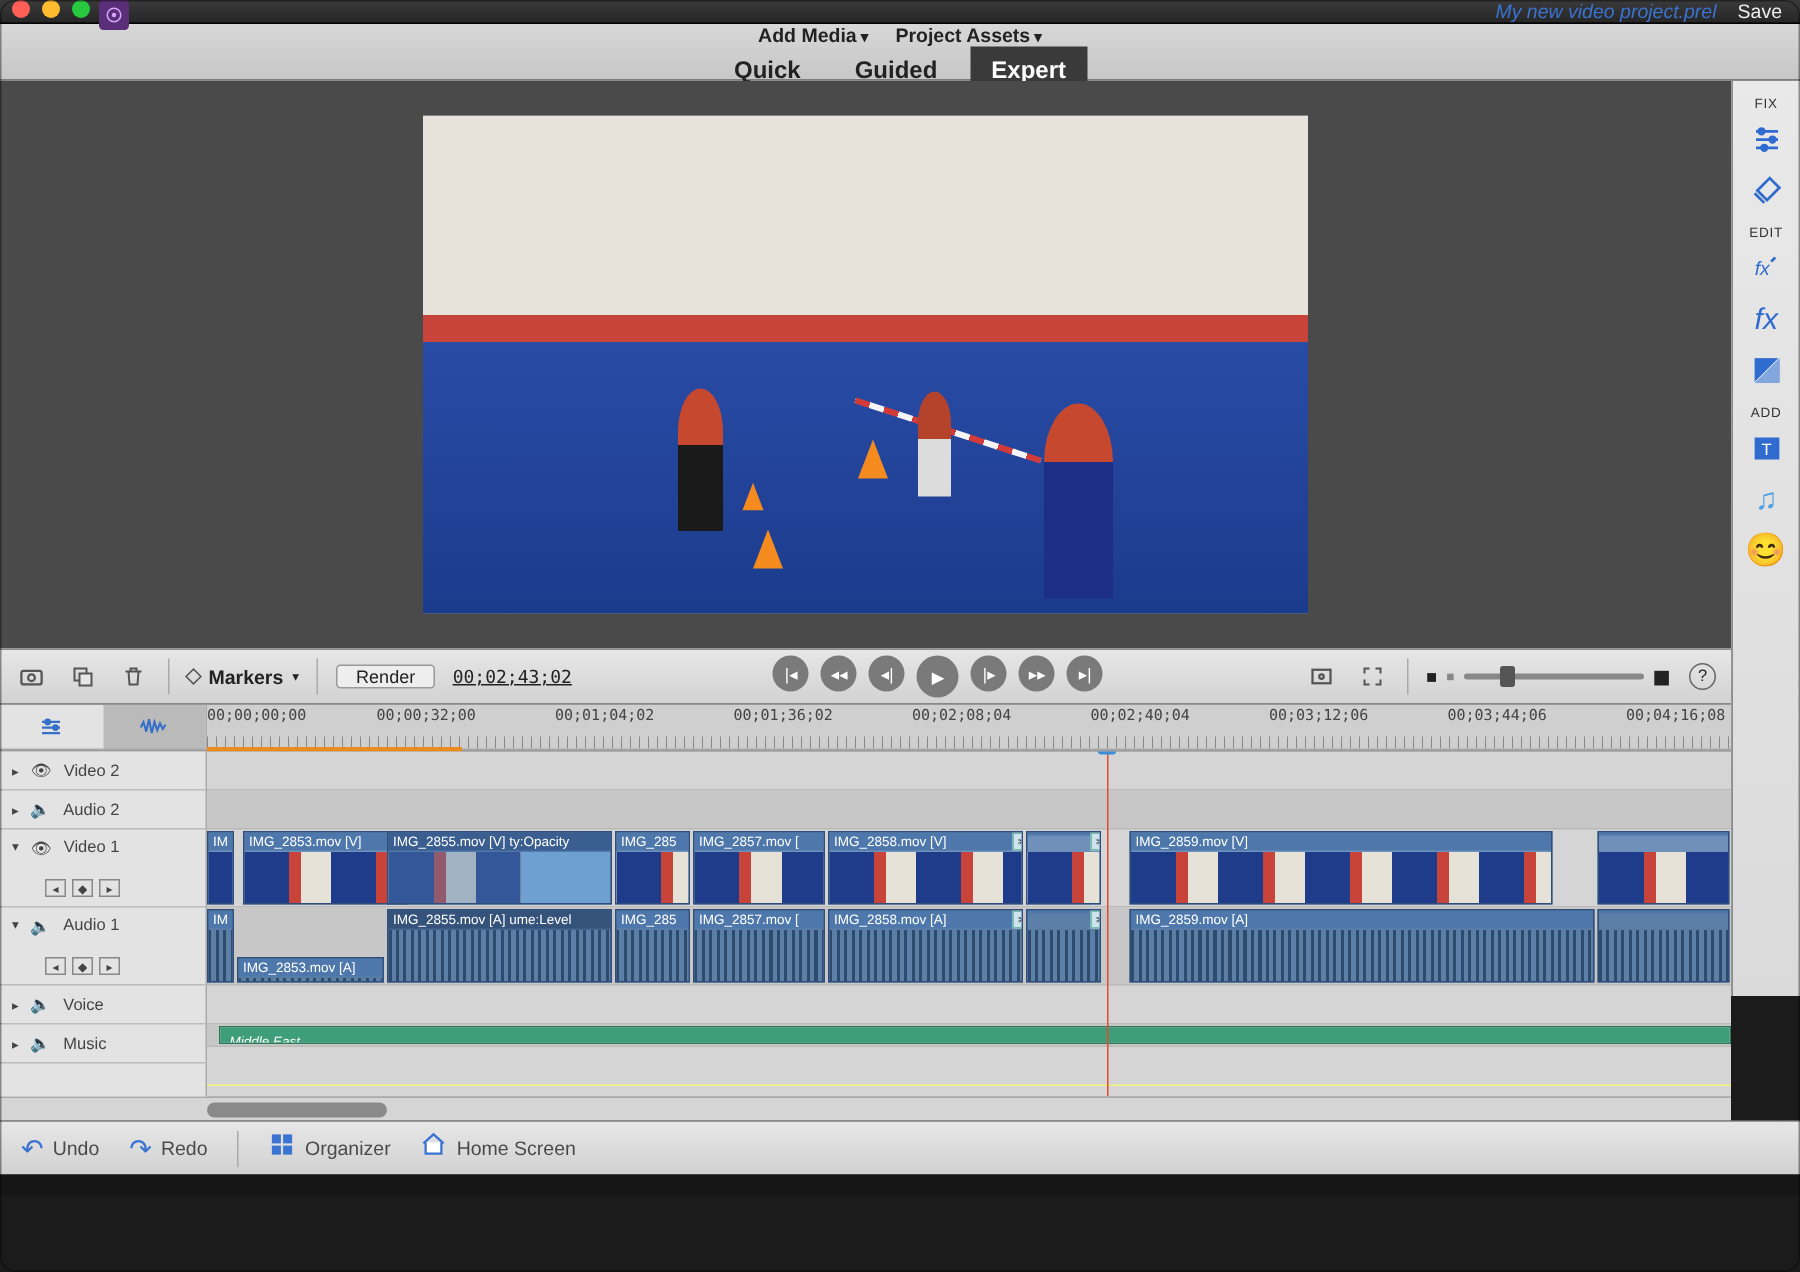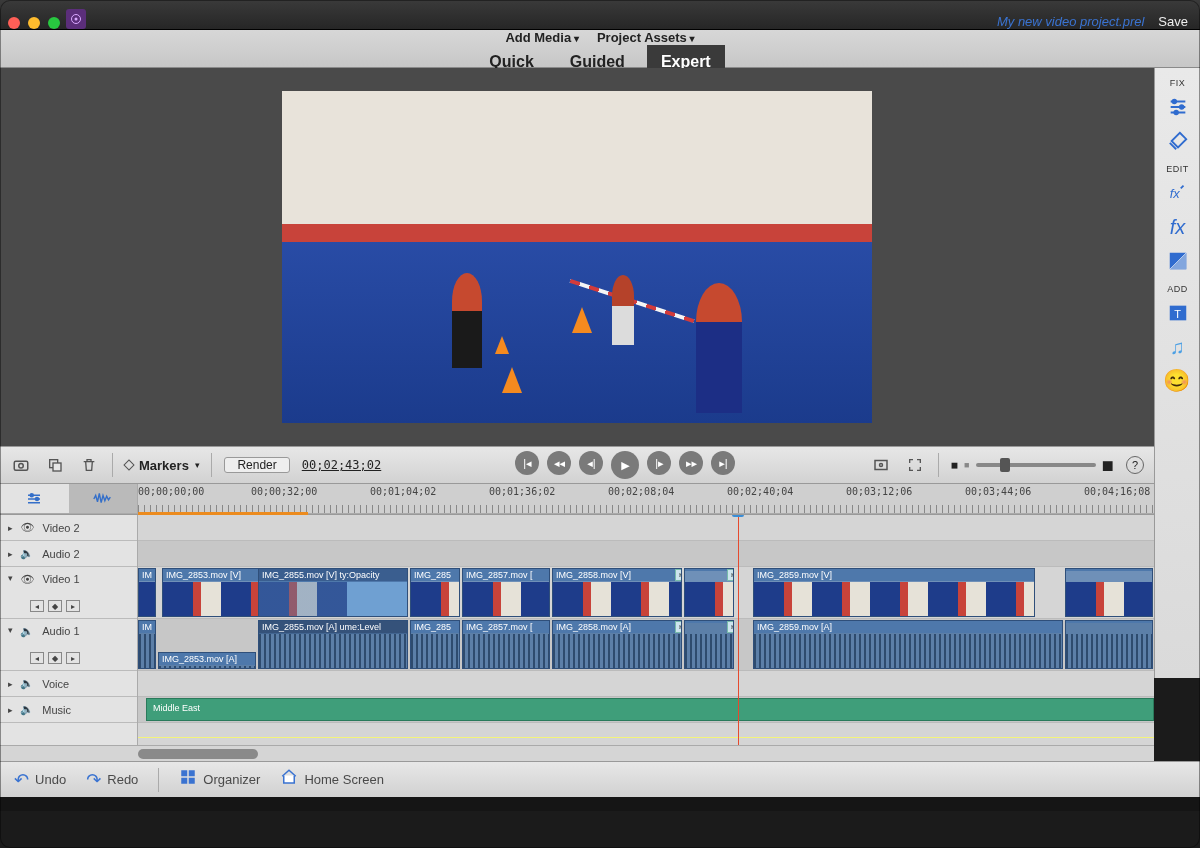--- a/index.html
+++ b/index.html
@@ -1,21 +1,21 @@
 <!DOCTYPE html>
 <html><head>
 <meta charset="utf-8">
 <style>
   * { box-sizing: border-box; }
   html, body { margin:0; padding:0; font-family: -apple-system, "Helvetica Neue", Arial, sans-serif; font-size:13px; color:#222; }
   body { width:1200px; height:848px; background:#1b1b1b; overflow:hidden; }
 
   
   .titlebar {
-    height:30px; background:linear-gradient(#3a3a3a,#262626); display:flex; align-items:flex-end; padding:0 8px; color:#ddd; border-bottom:1px solid #000;
+    height:16px; background:linear-gradient(#3a3a3a,#262626); display:flex; align-items:flex-start; padding:0 8px; color:#ddd; border-bottom:1px solid #000;
   }
   .traffic { display:flex; gap:8px; align-items:center; }
   .dot { width:12px; height:12px; border-radius:50%; }
   .dot.red{background:#ff5f57;}
   .dot.yellow{background:#febc2e;}
   .dot.green{background:#28c840;}
   .app-icon { margin-left:6px; width:20px; height:20px; background:#5b2e7a; border-radius:3px; display:flex; align-items:center; justify-content:center;}
   .app-icon svg{width:12px;height:12px;}
   .title-flex { flex:1; }
   .project-name { color:#3a73d1; font-style:italic; margin-right:14px; }
@@ -460,21 +460,21 @@
           <div class="wave"></div>
         </div>
       <div class="clip audio" style="left:927px;width:88px;">
           <div class="hdr"></div>
           <div class="wave"></div>
         </div>
       <div class="vol-line" style="top:118px;"></div>
     </div>
 
     <div class="trackrow" style="top:156px;height:26px;"></div>
-    <div class="trackrow alt" style="top:182px;height:26px;">
+    <div class="trackrow alt" style="top:182px;height:15px;font-style:italic;">
       <div class="clip green" style="left:8px;right:0;">
           <div class="hdr" style="padding:4px 6px;">Middle East</div>
         </div>
     </div>
   </div>
 </div>
 
 <div class="hscroll" style="width:1154px;">
     <div class="thumb"></div>
   </div>

